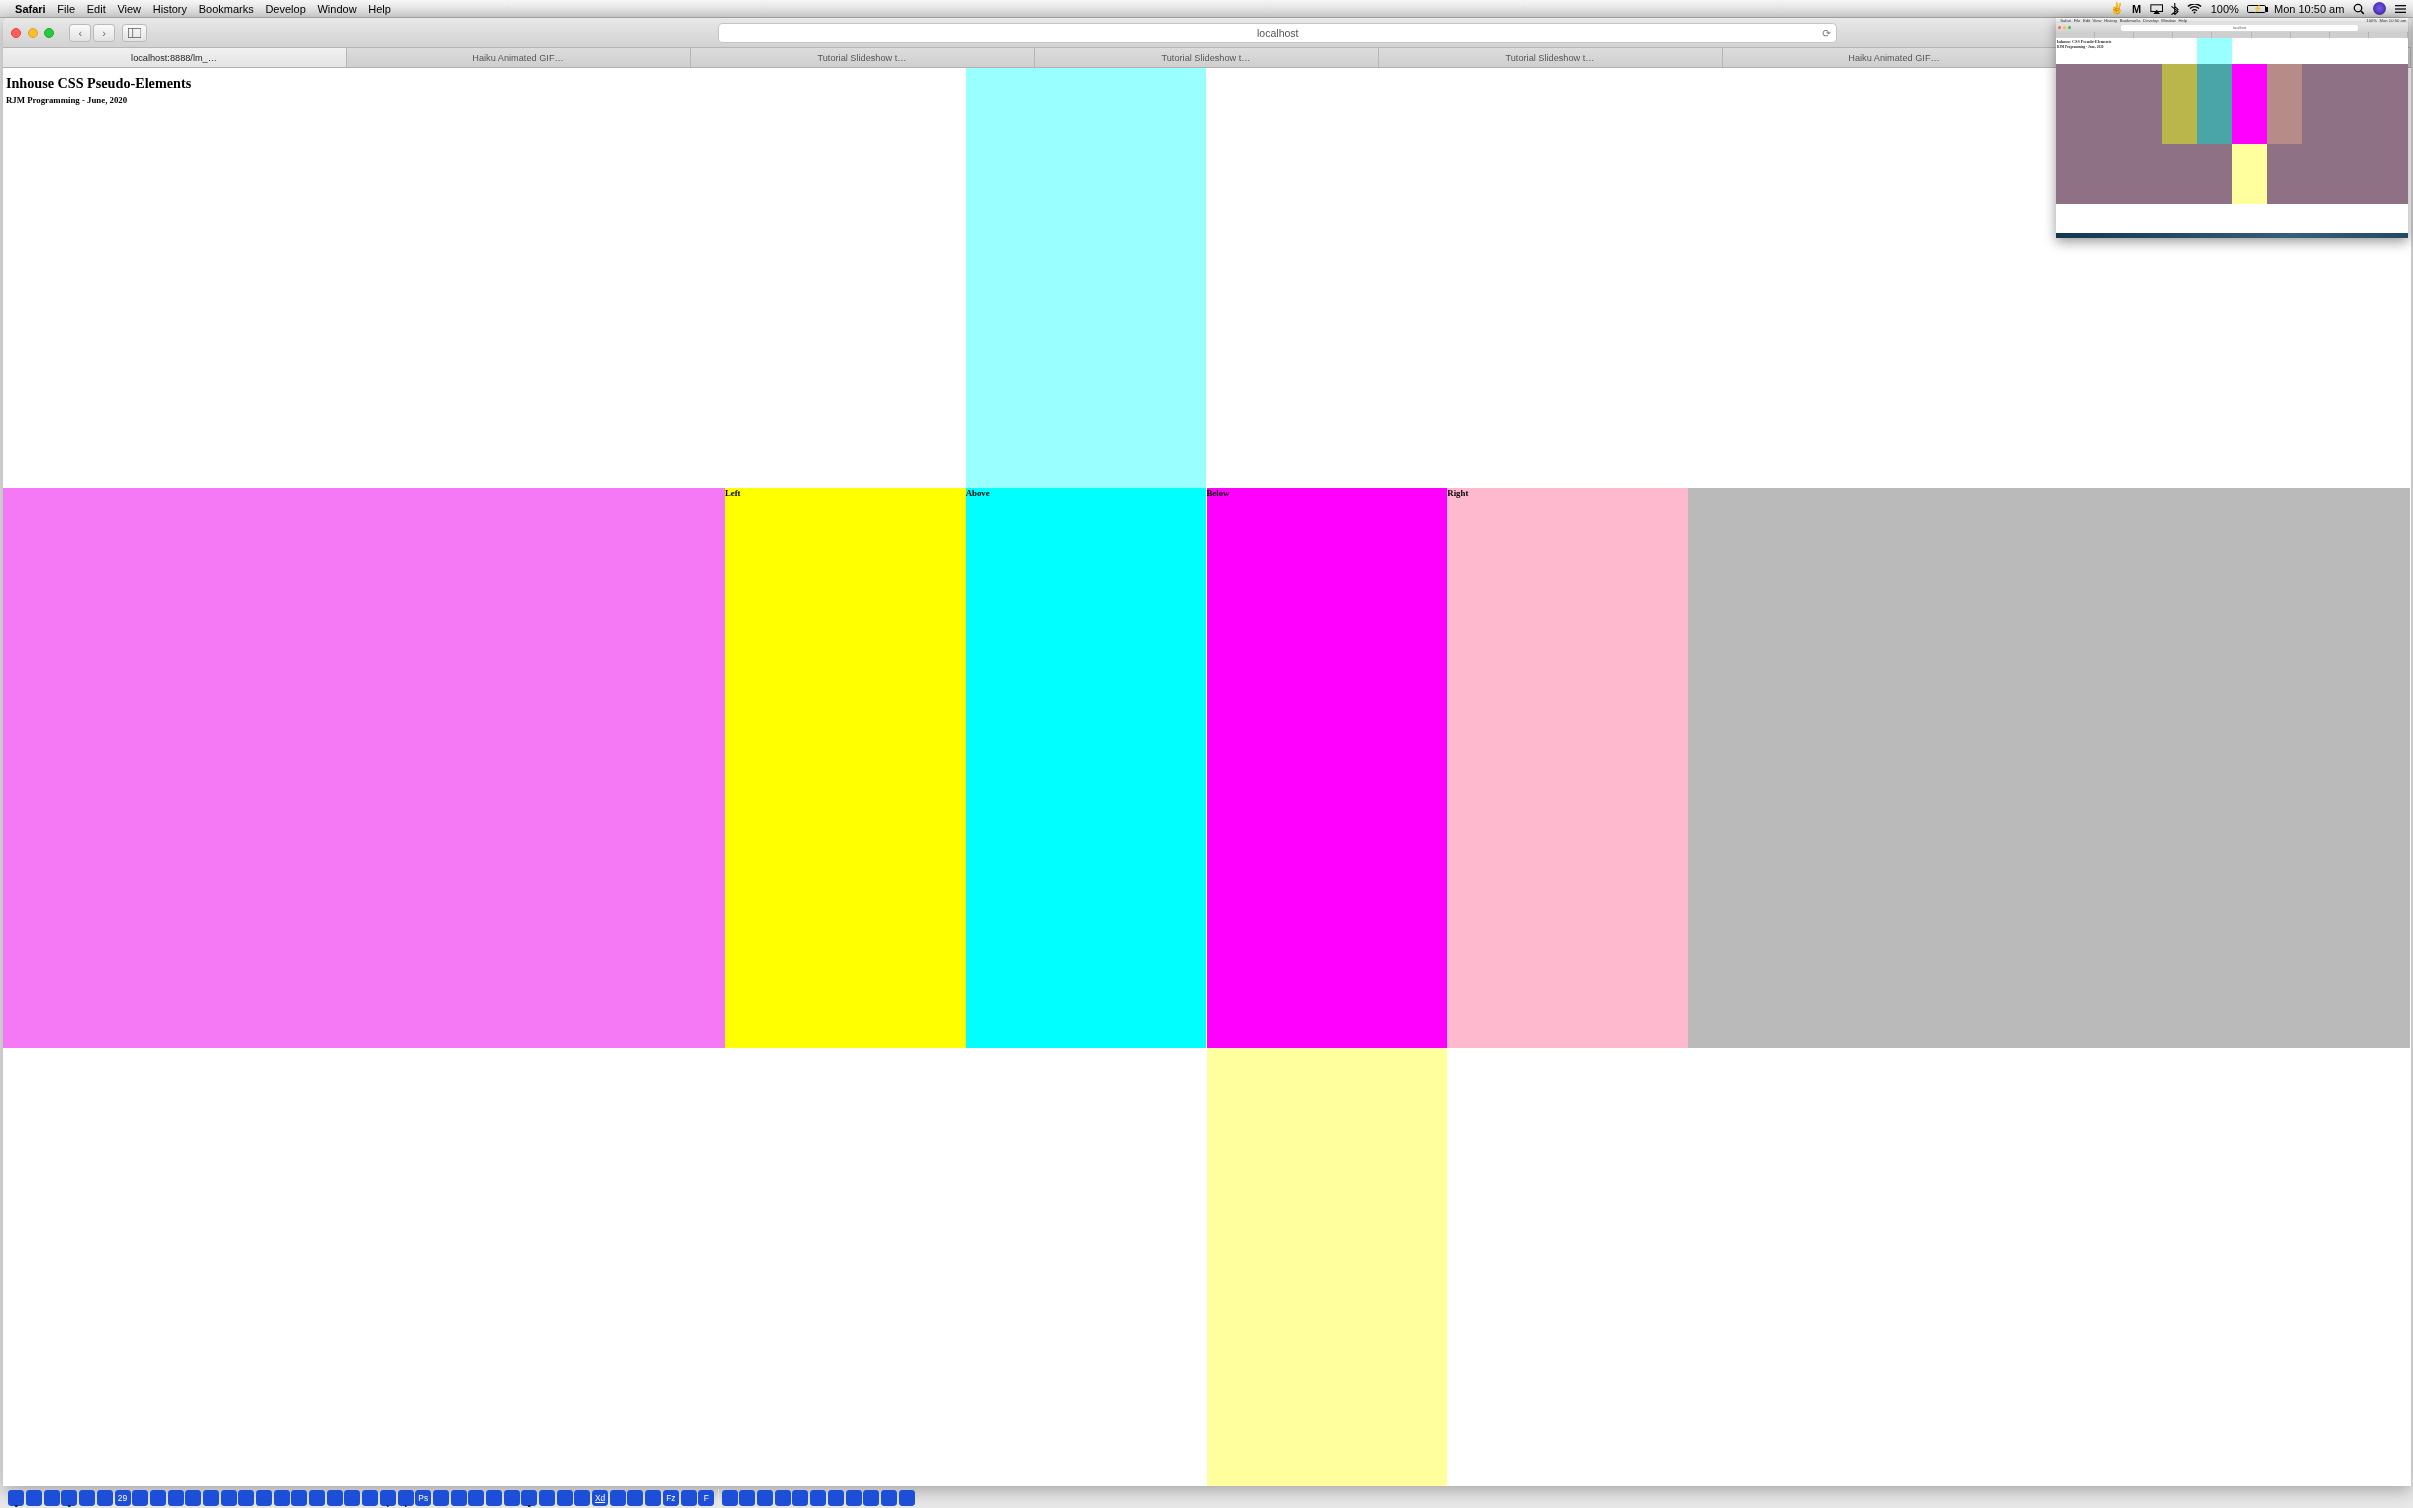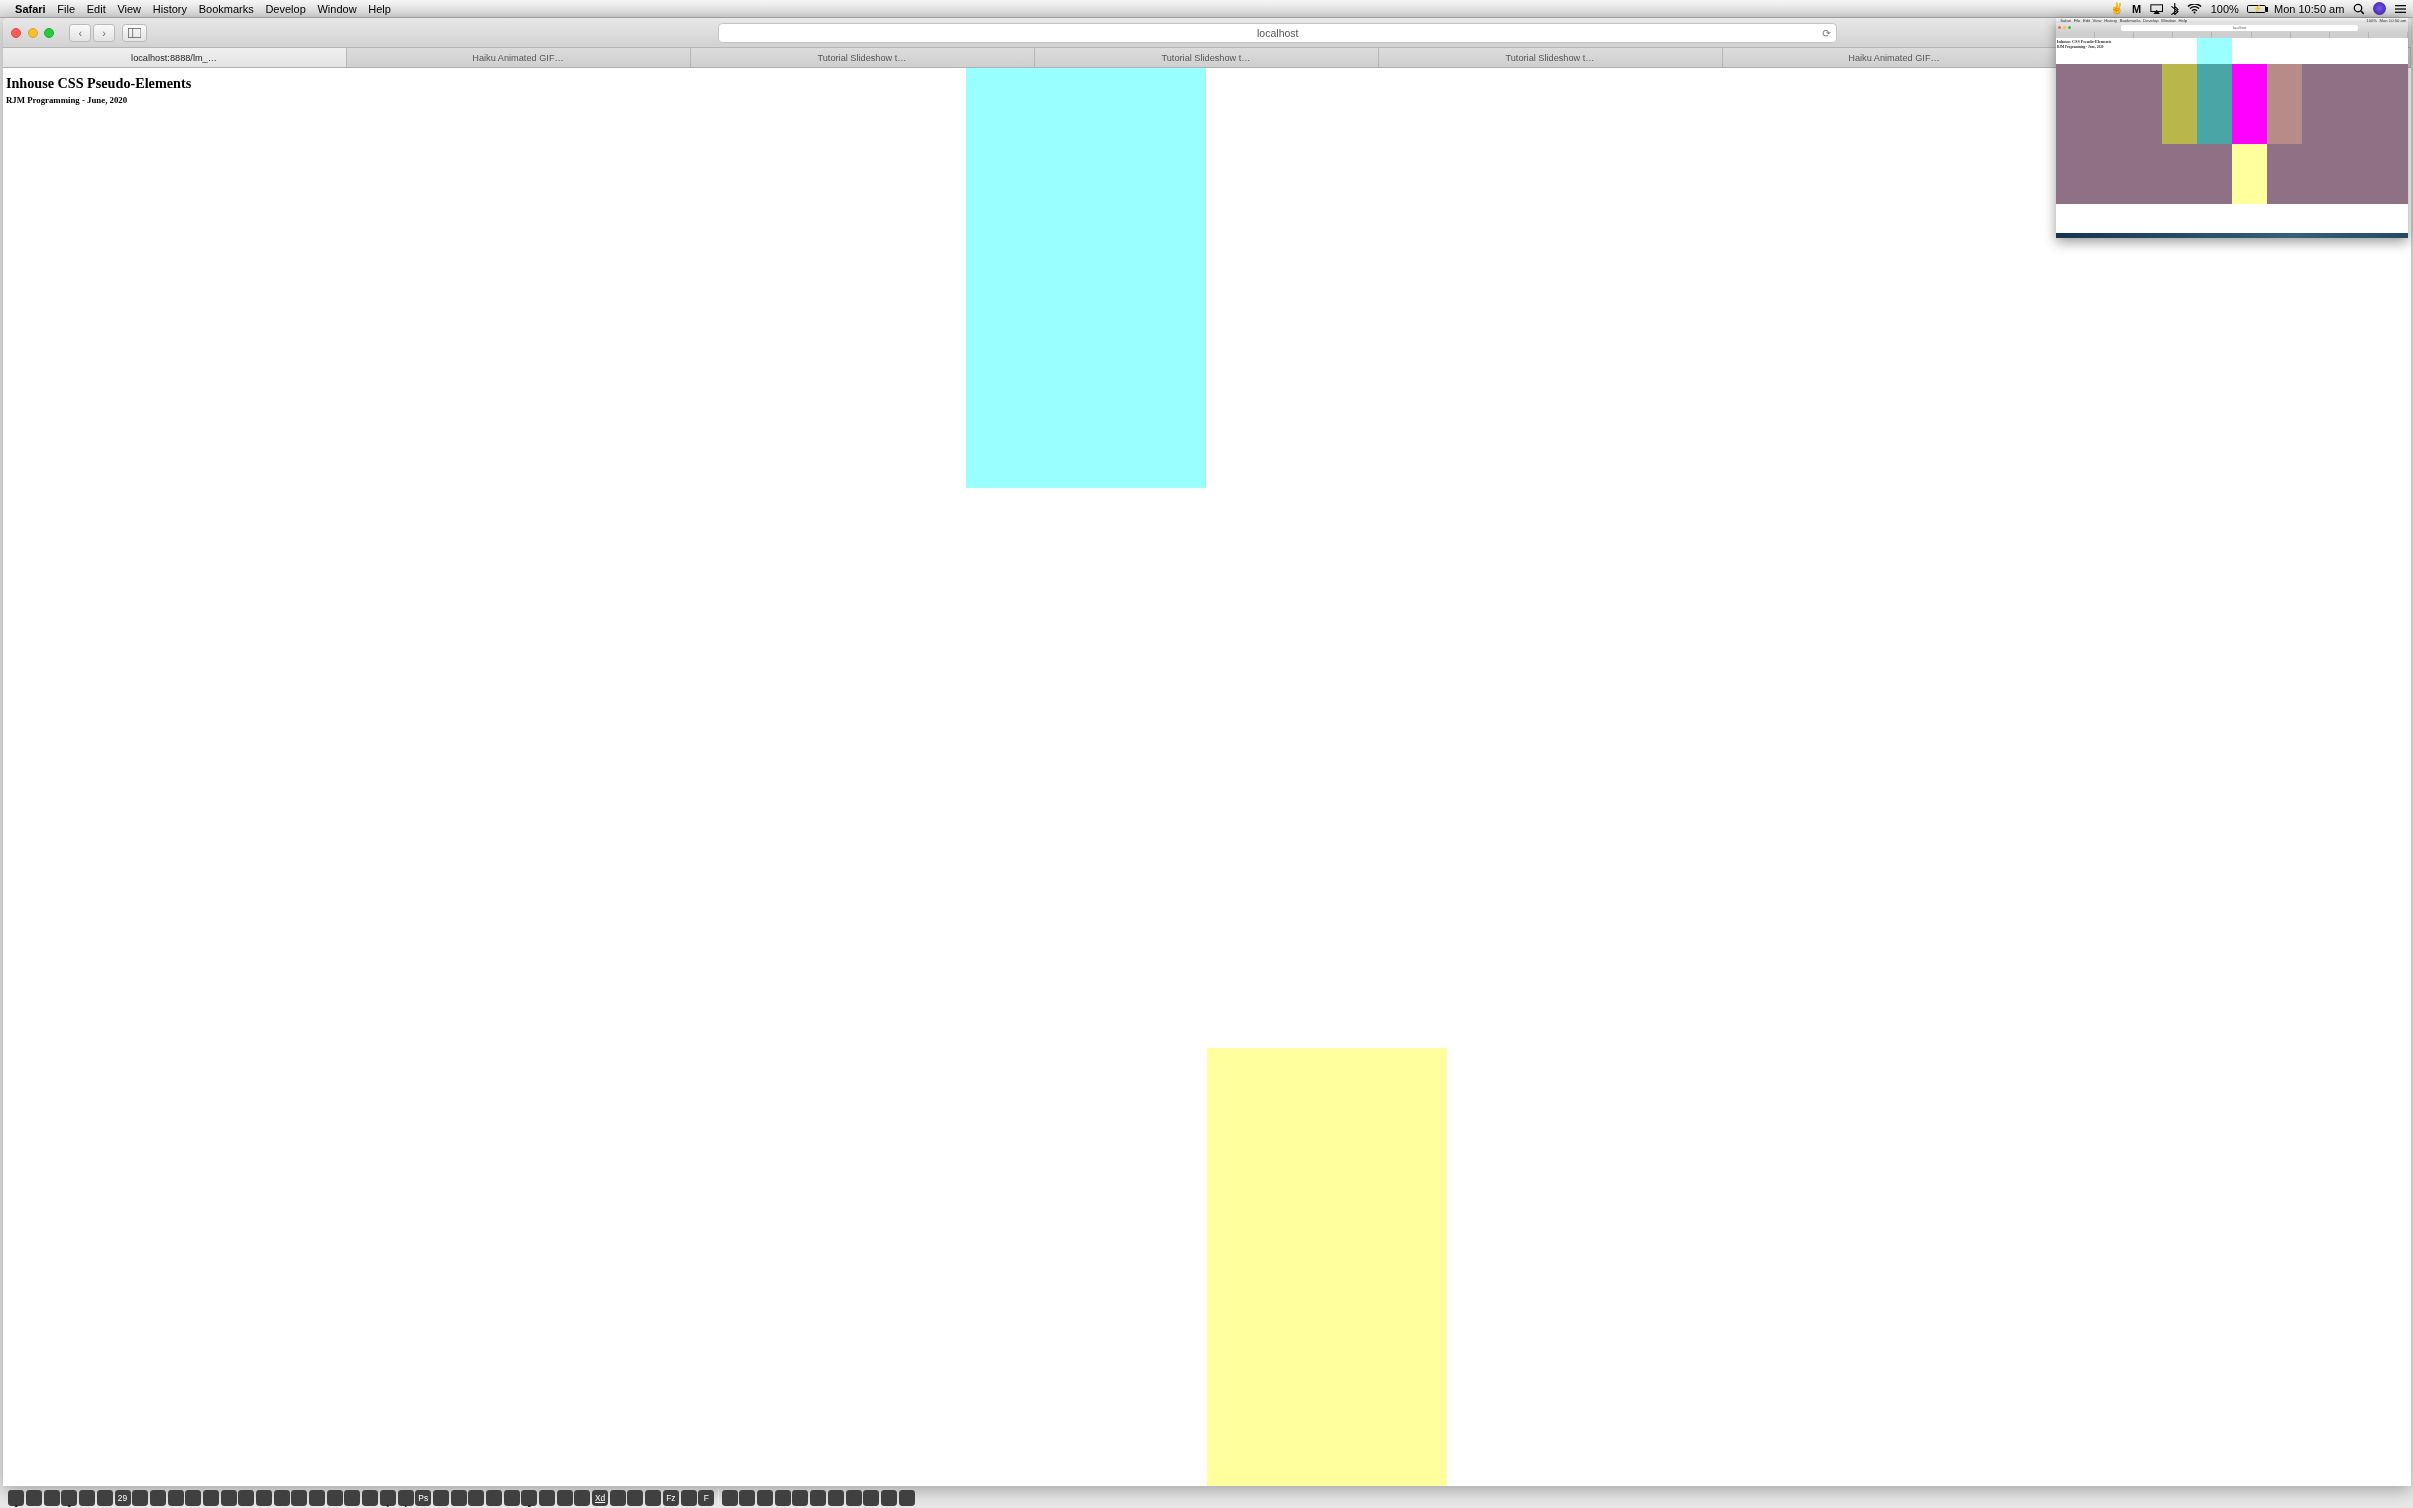--- a/index.html
+++ b/index.html
@@ -105,21 +105,21 @@
   .ov-col4{left:60%;width:10%;background:#b78b87;}
   .ov-ylw{position:absolute;left:50%;width:10%;top:53%;height:30%;background:#ffff9e;}
   .ov-dockimg{position:absolute;left:0;right:0;bottom:0;height:5px;background:linear-gradient(90deg,#13364e,#244b63,#356077,#234a62);}
 
   
   .dock{
     position:absolute;left:6.7px;right:6.7px;bottom:1.7px;height:20px;
     display:flex;align-items:flex-end;gap:1.7px;
     padding:0 1.7px;
   }
-  .dock .dicon{width:16px;height:16px;border-radius:3.4px;background:#404040;display:flex;align-items:center;justify-content:center;font-size:8.4px;color:#fff;flex-shrink:0;}
+  .dock .dicon{width:16px;height:16px;border-radius:3.4px;background:#1d4ed8;display:flex;align-items:center;justify-content:center;font-size:8.4px;color:#fff;flex-shrink:0;}
   .dock .sep{width:0.8px;height:17px;background:rgba(255,255,255,.4);margin:0 1.7px;}
   .dock .dot{width:2.5px;height:2.5px;border-radius:50%;background:#222;position:absolute;bottom:-0.8px;left:50%;transform:translateX(-50%);}
   .dock .wrap{position:relative;}
 
   
   .i-finder{background:linear-gradient(#3ca9e8,#1b6bb3);}
   .i-dash{background:radial-gradient(circle,#444 40%,#222);}
   .i-lpad{background:#8e8e93;}
   .i-safari{background:radial-gradient(circle,#fff 35%,#1b8fe6);}
   .i-pv{background:#5a5a5a;}
@@ -227,20 +227,32 @@
       <div class="tab">Haiku Animated GIF…</div>
       <div class="tab">Tutorial Slideshow t…</div>
       <div class="tab">Tutorial Slideshow t…</div>
       <div class="tab">Tutorial Slideshow t…</div>
       <div class="tab">Haiku Animated GIF…</div>
       <div class="tab">Tutorial Slideshow t…</div>
     </div>
 
   <div class="page">
     <div class="cyan-top"></div>
+    <div class="row">
+      <div class="c1"></div>
+      <div class="c2"></div>
+      <div class="c3"></div>
+      <div class="c4"></div>
+      <div class="c5"></div>
+      <div class="c6"></div>
+      <span class="lbl l-left">Left</span>
+      <span class="lbl l-above">Above</span>
+      <span class="lbl l-below">Below</span>
+      <span class="lbl l-right">Right</span>
+    </div>
     <div class="yellow-bot"></div>
     <h2>Inhouse CSS Pseudo-Elements</h2>
     <div class="sub">RJM Programming - June, 2020</div>
   </div>
 </div>
 
 <div class="overlay">
   <div class="ov-menubar">
     <span></span>
     <span>Safari</span>

